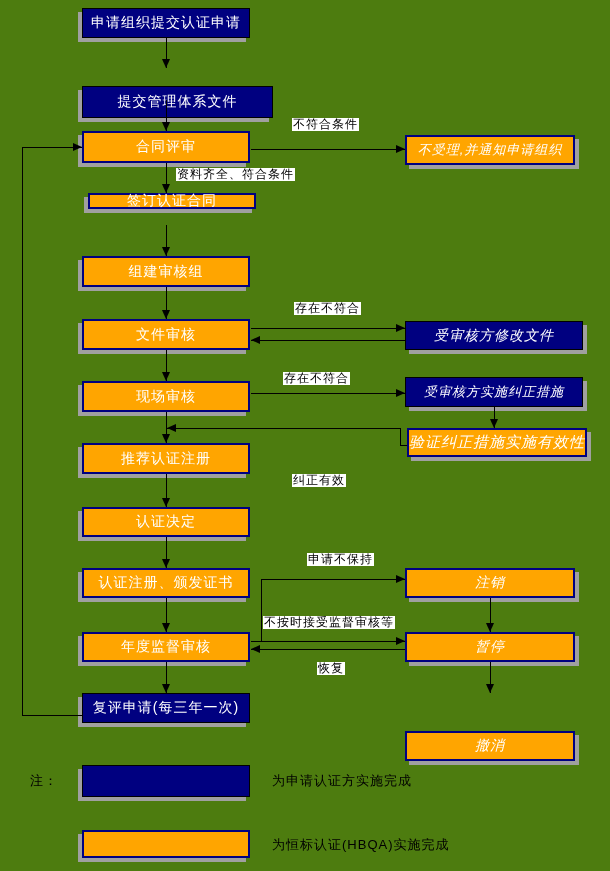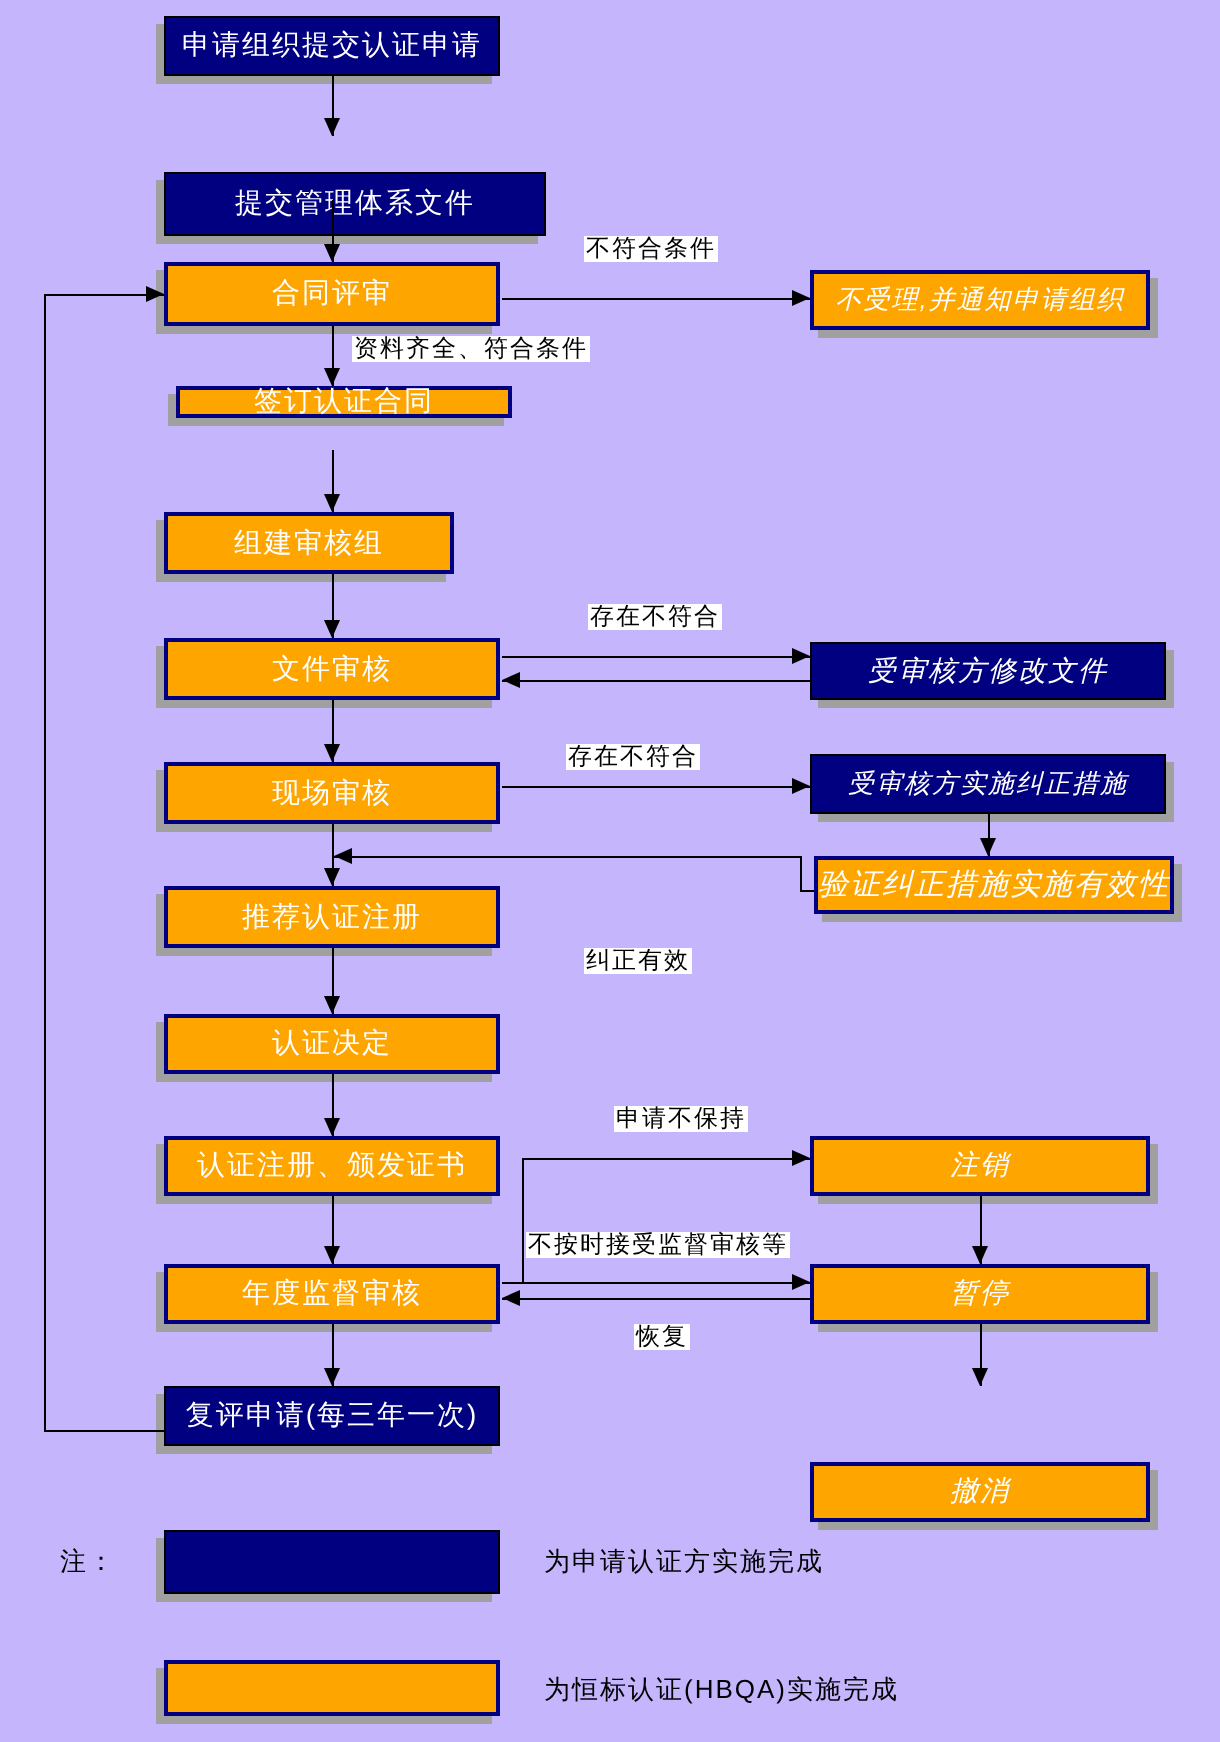--- a/index.html
+++ b/index.html
@@ -1,17 +1,17 @@
 <!DOCTYPE html>
 <html><head>
 <meta charset="utf-8">
 <style>
   html,body{margin:0;padding:0;background:#ffffff;}
   #canvas{
-    position:relative;width:610px;height:871px;background:#c4b5fd;
+    position:relative;width:610px;height:871px;background:#4d7c0f;
     font-family:"Liberation Sans","DejaVu Sans",sans-serif;overflow:hidden;
   }
   .node{
     position:absolute;box-sizing:border-box;display:flex;align-items:center;justify-content:center;
     color:#ffffff;font-size:14px;letter-spacing:1px;white-space:nowrap;text-align:center;
   }
   .navy{background:#000080;border:1px solid #000000;}
   .orange{background:#FFA500;border:2px solid #000080;}
   .shl{box-shadow:-4px 4px 0 #a0a0a0;}
   .shr{box-shadow:4px 4px 0 #a0a0a0;font-style:italic;}
@@ -31,21 +31,21 @@
 </style>
 </head>
 <body>
 
 <div id="canvas">
 
   <div class="node navy shl" style="left:82px;top:8px;width:168px;height:30px;">申请组织提交认证申请</div>
   <div class="node navy shl" style="left:82px;top:86px;width:191px;height:32px;font-family:Liberation Serif, serif;">提交管理体系文件</div>
   <div class="node orange shl" style="left:82px;top:131px;width:168px;height:32px;">合同评审</div>
   <div class="node orange shl" style="left:88px;top:193px;width:168px;height:16px;">签订认证合同</div>
-  <div class="node orange shl" style="left:82px;top:256px;width:145px;height:31px;">组建审核组</div>
+  <div class="node orange shl" style="left:82px;top:256px;width:168px;height:31px;">组建审核组</div>
   <div class="node orange shl" style="left:82px;top:319px;width:168px;height:31px;">文件审核</div>
   <div class="node orange shl" style="left:82px;top:381px;width:168px;height:31px;">现场审核</div>
   <div class="node orange shl" style="left:82px;top:443px;width:168px;height:31px;">推荐认证注册</div>
   <div class="node orange shl" style="left:82px;top:507px;width:168px;height:30px;">认证决定</div>
   <div class="node orange shl" style="left:82px;top:568px;width:168px;height:30px;">认证注册、颁发证书</div>
   <div class="node orange shl" style="left:82px;top:632px;width:168px;height:30px;">年度监督审核</div>
   <div class="node navy shl" style="left:82px;top:693px;width:168px;height:30px;">复评申请(每三年一次)</div>
 
   <div class="node orange shr" style="left:405px;top:135px;width:170px;height:30px;font-size:13px;">不受理,并通知申请组织</div>
   <div class="node navy shr" style="left:405px;top:321px;width:178px;height:29px;">受审核方修改文件</div>

